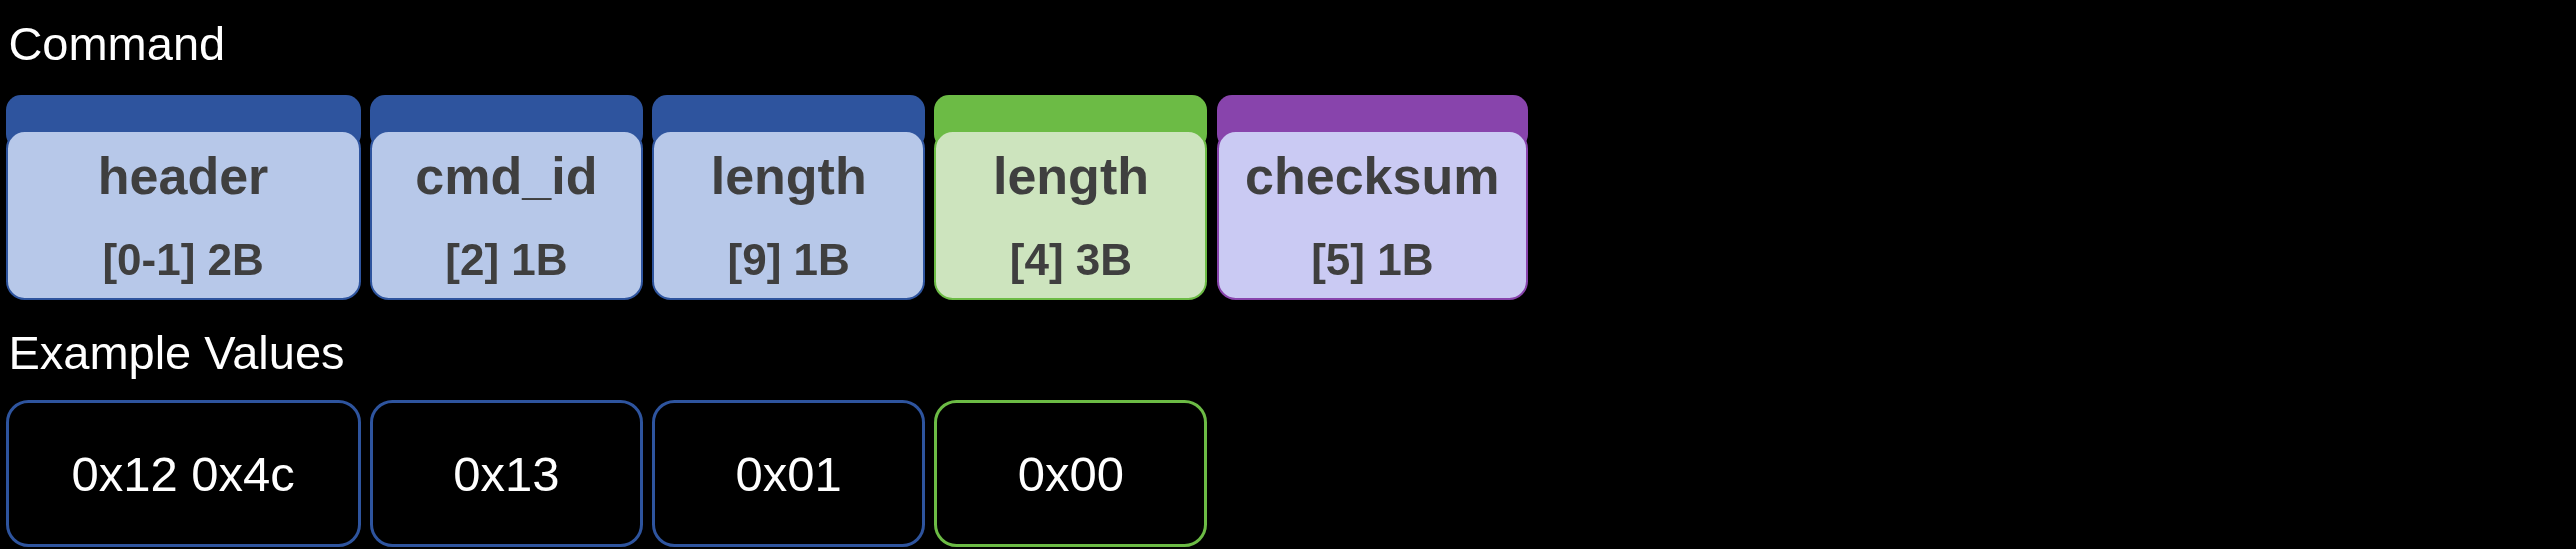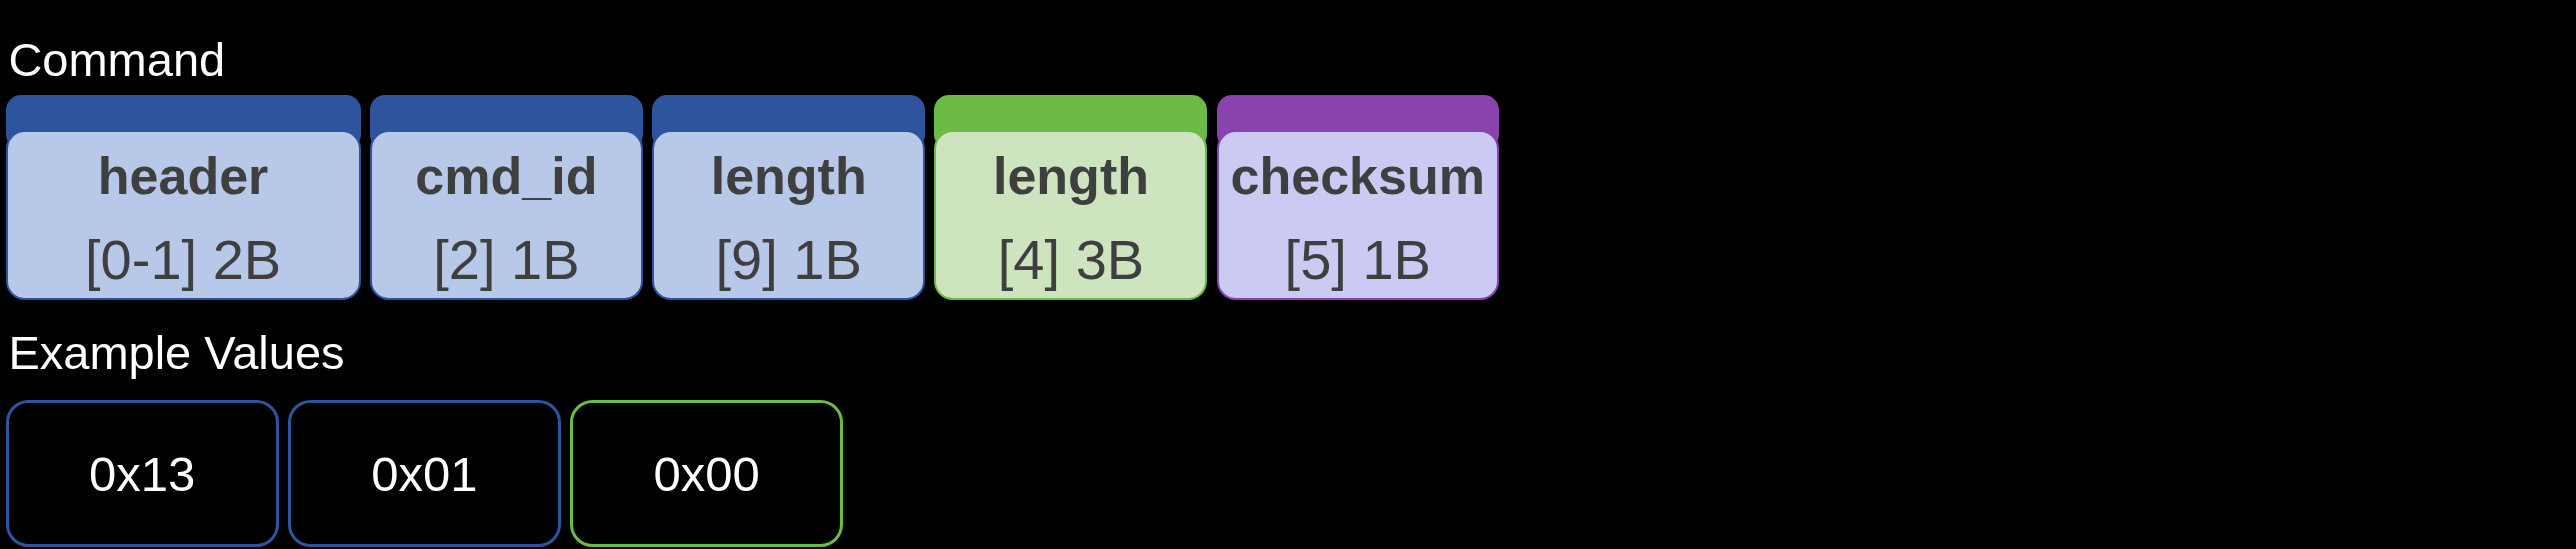--- a/index.html
+++ b/index.html
@@ -16,35 +16,35 @@
   }
   .section-title {
     position: absolute;
     left: 8.4px;
     color: var(--titleText, #fff);
     font-size: 47px;
     line-height: 50px;
     font-weight: 400;
     white-space: nowrap;
   }
-  #command-title { top: 18.7px; margin-top: 16px; }
+  #command-title { top: 18.7px; }
   #example-title { top: 328px; }
 
   .row {
     position: absolute;
     left: 5.6px;
     display: flex;
     gap: 9.3px;
   }
   #fields-row { top: 95px; height: 205px; }
   #values-row { top: 400px; height: 147px; }
 
   .w-header   { width: 355px; }
   .w-std      { width: 273px; }
-  .w-checksum { width: 282px; }
+  .w-checksum { width: 282px; padding-left: 29px; }
 
   .field-box { position: relative; height: 205px; flex: none; }
   .field-tab {
     position: absolute; top: 0; left: 0; right: 0;
     height: 54px;
     border-radius: 15px;
     background: var(--bar, #2E549E);
   }
   .field-body {
     position: absolute; top: 35px; left: 0; right: 0; bottom: 0;
@@ -59,23 +59,23 @@
   }
   .field-name {
     color: var(--fieldText, #3F3F3F);
     font-size: 52px;
     line-height: 60px;
     font-weight: 700;
     white-space: nowrap;
   }
   .field-offset {
     color: var(--fieldText, #3F3F3F);
-    font-size: 56px;
+    font-size: 44px;
     line-height: 49px;
-    font-weight: 400;
+    font-weight: 700;
     white-space: nowrap;
   }
 
   .value-box {
     height: 147px;
     flex: none;
     box-sizing: border-box;
     background: var(--pageBg, #000);
     border: 3.7px solid var(--border, #2E549E);
     border-radius: 22.4px;
@@ -138,20 +138,23 @@
         <div class="field-offset">[5] 1B</div>
       </div>
     </div>
 
   </div>
 
   <div class="section-title" id="example-title">Example Values</div>
 
   <div class="row" id="values-row">
 
+    <div class="value-box w-header" style="--border: #2E549E;">
+      <div class="value-text">0x12 0x4c</div>
+    </div>
 
     <div class="value-box w-std" style="--border: #2E549E;">
       <div class="value-text">0x13</div>
     </div>
 
     <div class="value-box w-std" style="--border: #2E549E;">
       <div class="value-text">0x01</div>
     </div>
 
     <div class="value-box w-std" style="--border: #6CBB45;">

